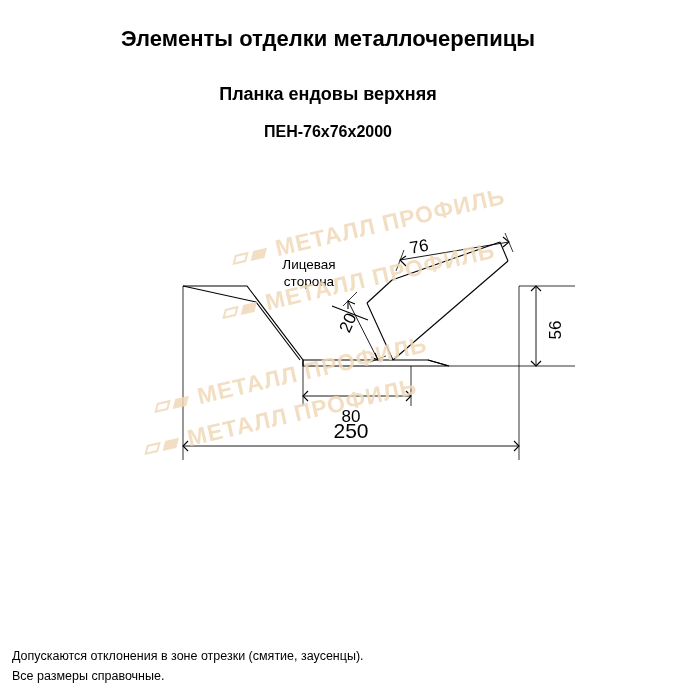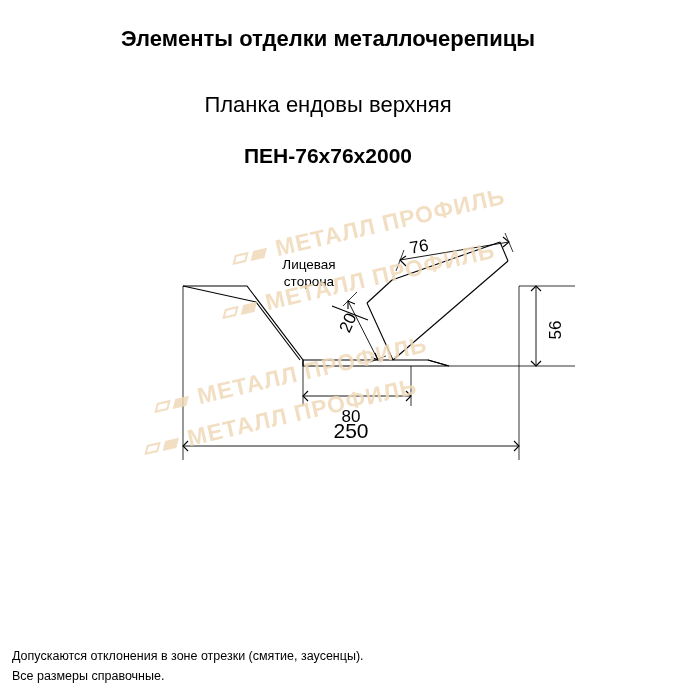--- a/index.html
+++ b/index.html
@@ -24,27 +24,27 @@
     text-align: center;
     padding-top: 26px;
   }
   .main-title {
     font-size: 22px;
     font-weight: bold;
     letter-spacing: 0px;
     margin: 0;
   }
   .sub-title {
-    font-size: 22px;
-    font-weight: normal;
-    margin: 12px;
+    font-size: 18px;
+    font-weight: bold;
+    margin: 4px;
     padding-top: 28px;
   }
   .article-title {
-    font-size: 21px;
+    font-size: 16px;
     font-weight: bold;
     margin: 0;
     padding-top: 14px;
   }
   .drawing-area {
     position: absolute;
     left: 0;
     top: 170px;
     width: 700px;
     height: 380px;

